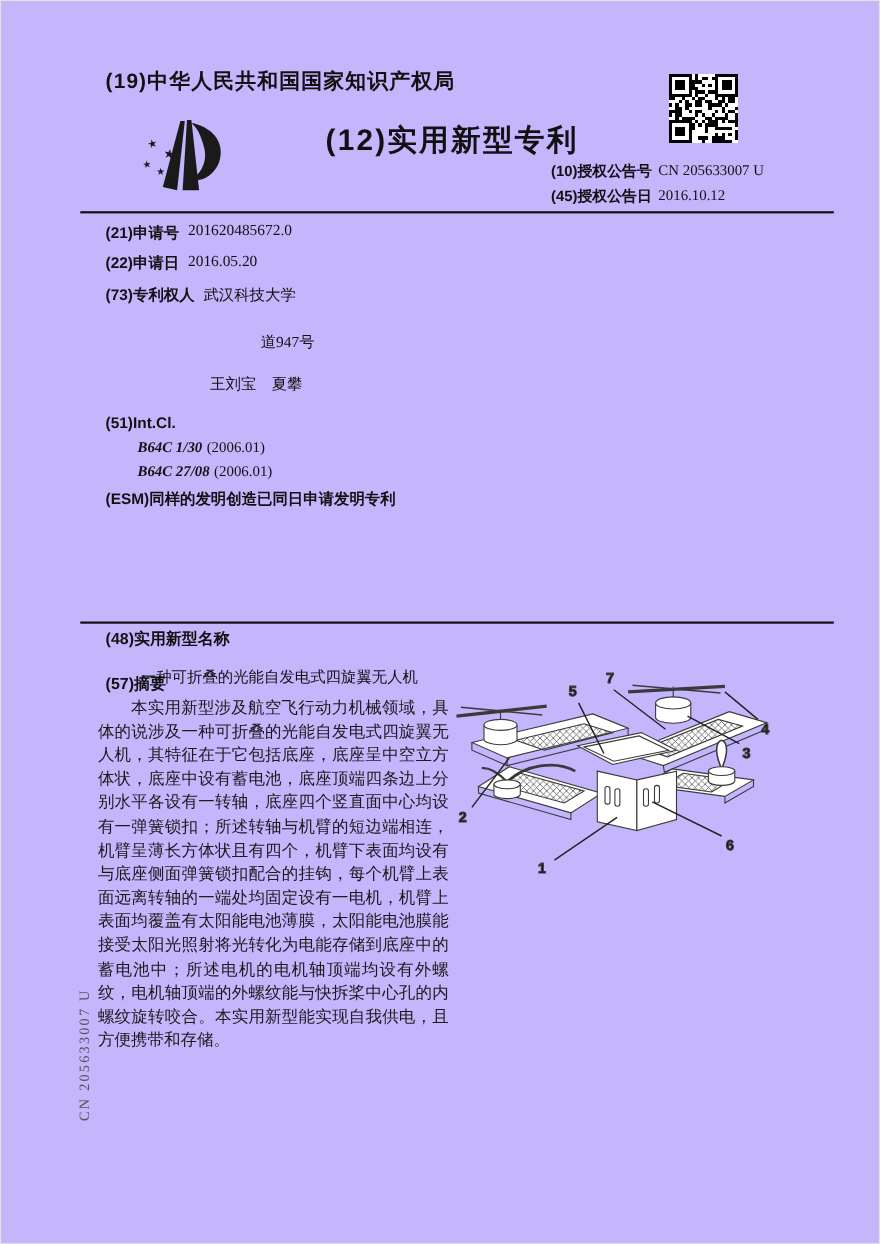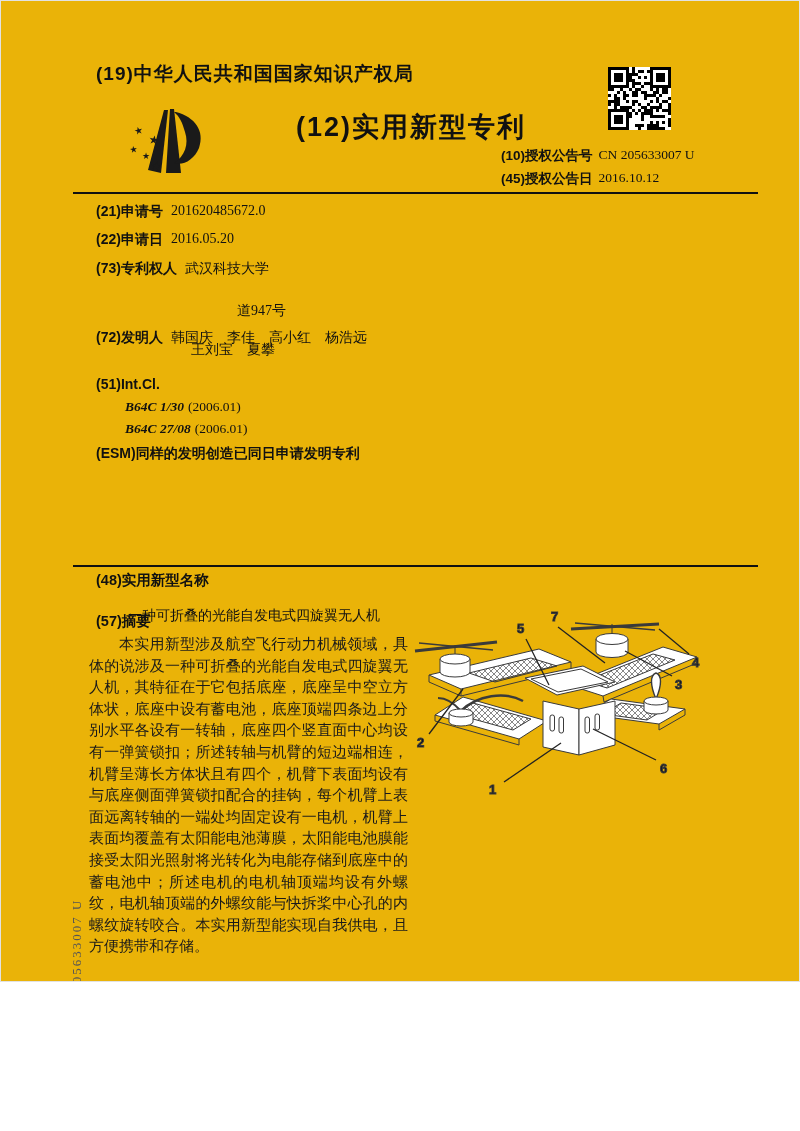--- a/index.html
+++ b/index.html
@@ -1,18 +1,18 @@
 <!DOCTYPE html>
 <html><head>
 <meta charset="utf-8">
 <style>
   html,body { margin:0; padding:0; background:#fff; }
   .page {
-    position:relative; width:800px; height:982px; margin:0 auto;
-    background:#eab308; border:1px solid #e2e2e2; box-sizing:border-box;
+    position:relative; width:800px; height:1131px; margin:0 auto;
+    background:#c4b5fd; border:1px solid #e2e2e2; box-sizing:border-box;
     overflow:hidden; color:#111;
     font-family:"Liberation Serif","DejaVu Serif",serif;
   }
   .abs { position:absolute; }
   .lbl { font-family:"Liberation Sans","DejaVu Sans",sans-serif; font-weight:bold; }
   .val { font-family:"Liberation Serif","DejaVu Serif",serif; }
   .office-line { top:60px; left:95px; font-size:19px; font-weight:bold;
     font-family:"Liberation Sans","DejaVu Sans",sans-serif; letter-spacing:1px; }
   .doc-type { top:108px; left:295px; font-size:27px; font-weight:bold;
     font-family:"Liberation Sans","DejaVu Sans",sans-serif; letter-spacing:2px; }
@@ -315,24 +315,20 @@
   </div>
 
   <div class="abs bib-row" style="top:259px;left:95px;">
     <span class="lbl">(73)专利权人</span>
     <span class="val">武汉科技大学</span>
   </div>
   <div class="abs bib-row" style="top:301px;left:190px;margin-left:46px;">
     <span class="val">道947号</span>
   </div>
 
-  <div class="abs bib-row" style="top:328px;left:95px;">
-    <span class="lbl">(72)发明人</span>
-    <span class="val">韩国庆　李佳　高小红　杨浩远</span>
-  </div>
   <div class="abs bib-row" style="top:340px;left:190px;">
     <span class="val">王刘宝　夏攀</span>
   </div>
 
   <div class="abs bib-row" style="top:375px;left:95px;">
     <span class="lbl">(51)Int.Cl.</span>
   </div>
   <div class="abs bib-row" style="top:398px;left:124px;">
     <span class="icl-code">B64C 1/30</span>
     <span class="icl-ver" style="margin-left:-4px;">(2006.01)</span>

